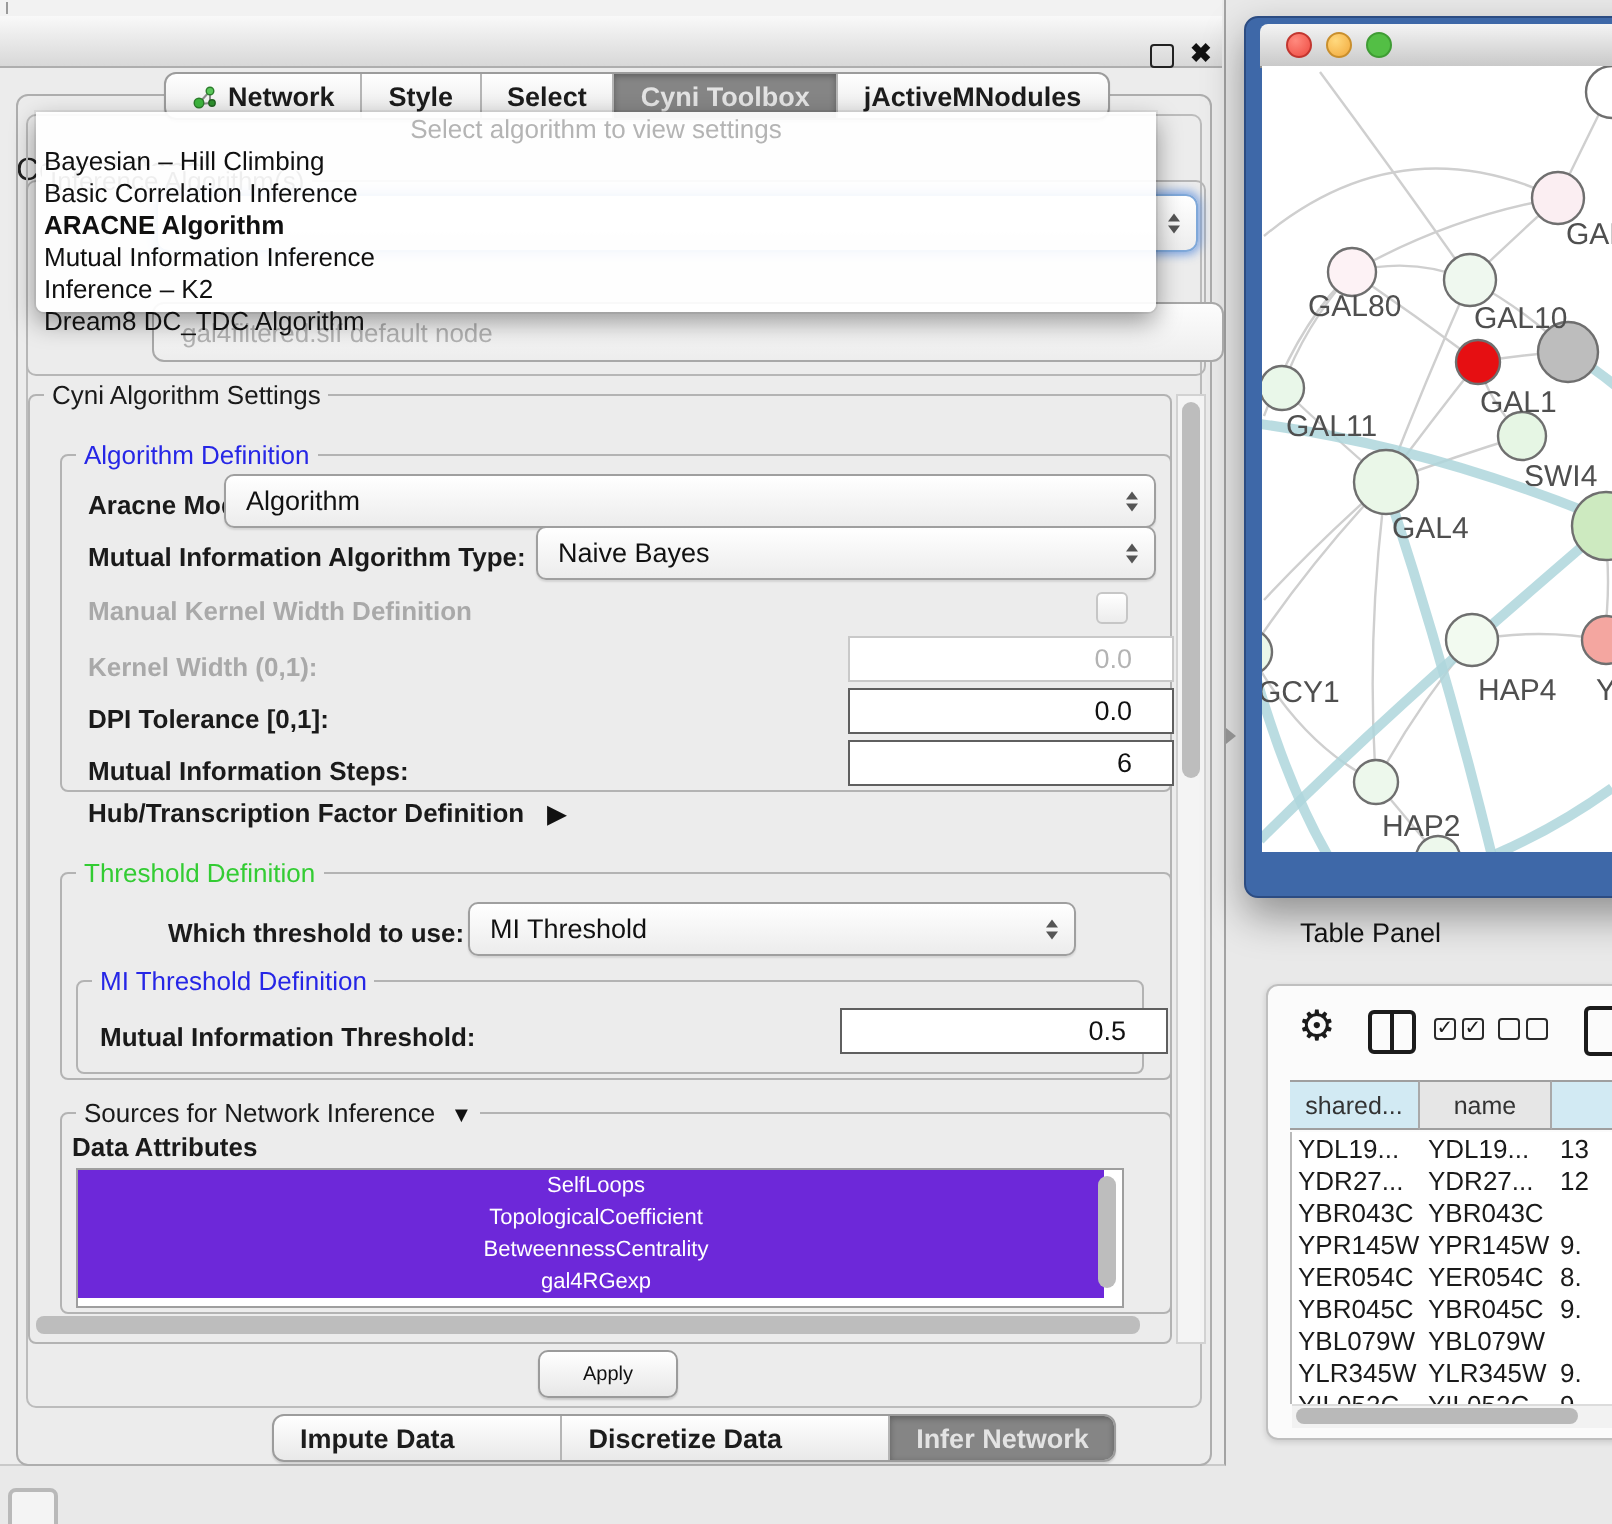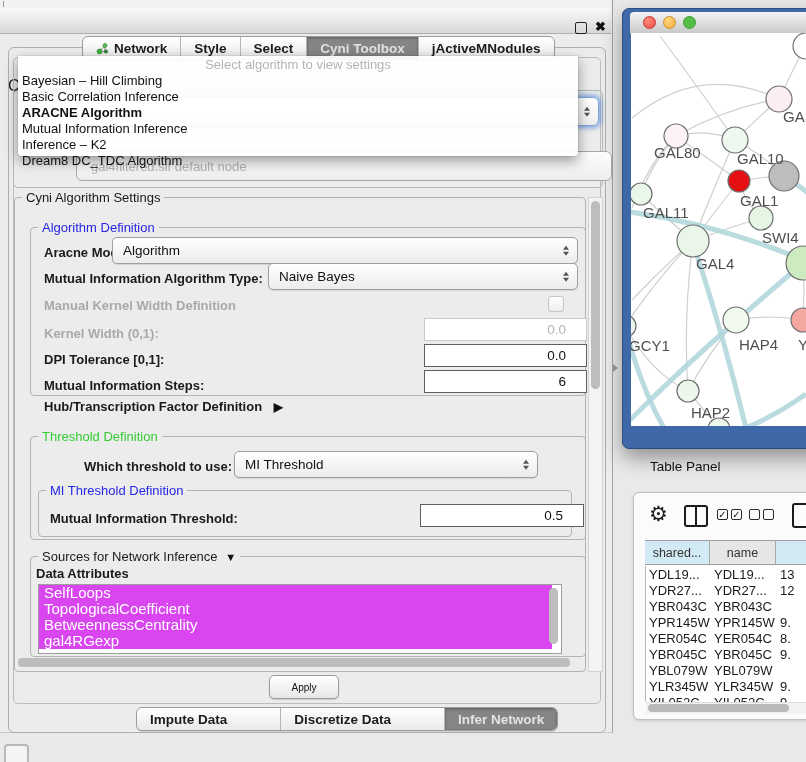--- a/index.html
+++ b/index.html
@@ -38,21 +38,21 @@
   .spin i{display:block;width:0;height:0;border-left:3.5px solid transparent;border-right:3.5px solid transparent;}
   .spin .up{border-bottom:4.5px solid #555;margin-bottom:2.5px;}
   .spin .dn{border-top:4.5px solid #555;}
   .field{background:#fff;border:1px solid #5f5f5f;font-size:13.5px;color:#111;display:flex;align-items:center;justify-content:flex-end;padding-right:20px;}
   .field-dis{border:1px solid #c9c9c9;color:#b3b3b3;}
   .checkbox{width:14px;height:14px;border:1px solid #c6c6c6;border-radius:3px;background:linear-gradient(#fff,#ececec);}
   .tri-right{display:inline-block;font-size:12px;color:#111;}
   .tri-down{display:inline-block;font-size:11px;color:#111;}
   
   .attr-list{background:#fff;border:1px solid #9e9e9e;overflow:hidden;}
-  .attr-item{height:16px;line-height:16px;font-size:15px;color:#fff;background:#d946ef;padding-left:5px;width:508px;}
+  .attr-item{height:16px;line-height:16px;font-size:11px;color:#fff;background:#6d28d9;padding-left:5px;width:508px;text-align:center;}
   .vthumb{background:#bdbdbd;border-radius:4.5px;}
   .htrack{background:#ececec;border-radius:5px;}
   .hthumb{background:#bdbdbd;border-radius:4px;}
   .sb-track{background:#f4f4f4;border:1px solid #d2d2d2;}
   
   .popup{left:18px;top:56px;width:560px;height:100px;background:rgba(255,255,255,.93);
          box-shadow:0 5px 13px rgba(0,0,0,.4),0 0 0 1px rgba(0,0,0,.06);border-radius:0 0 4px 4px;z-index:10;}
   .popup-prompt{height:17px;line-height:17px;text-align:center;color:#b4b4b4;font-size:13px;}
   .popup-item{height:16px;line-height:16px;font-size:13px;color:#101010;padding-left:4px;white-space:nowrap;}
   .popup-item.sel{font-weight:bold;}

